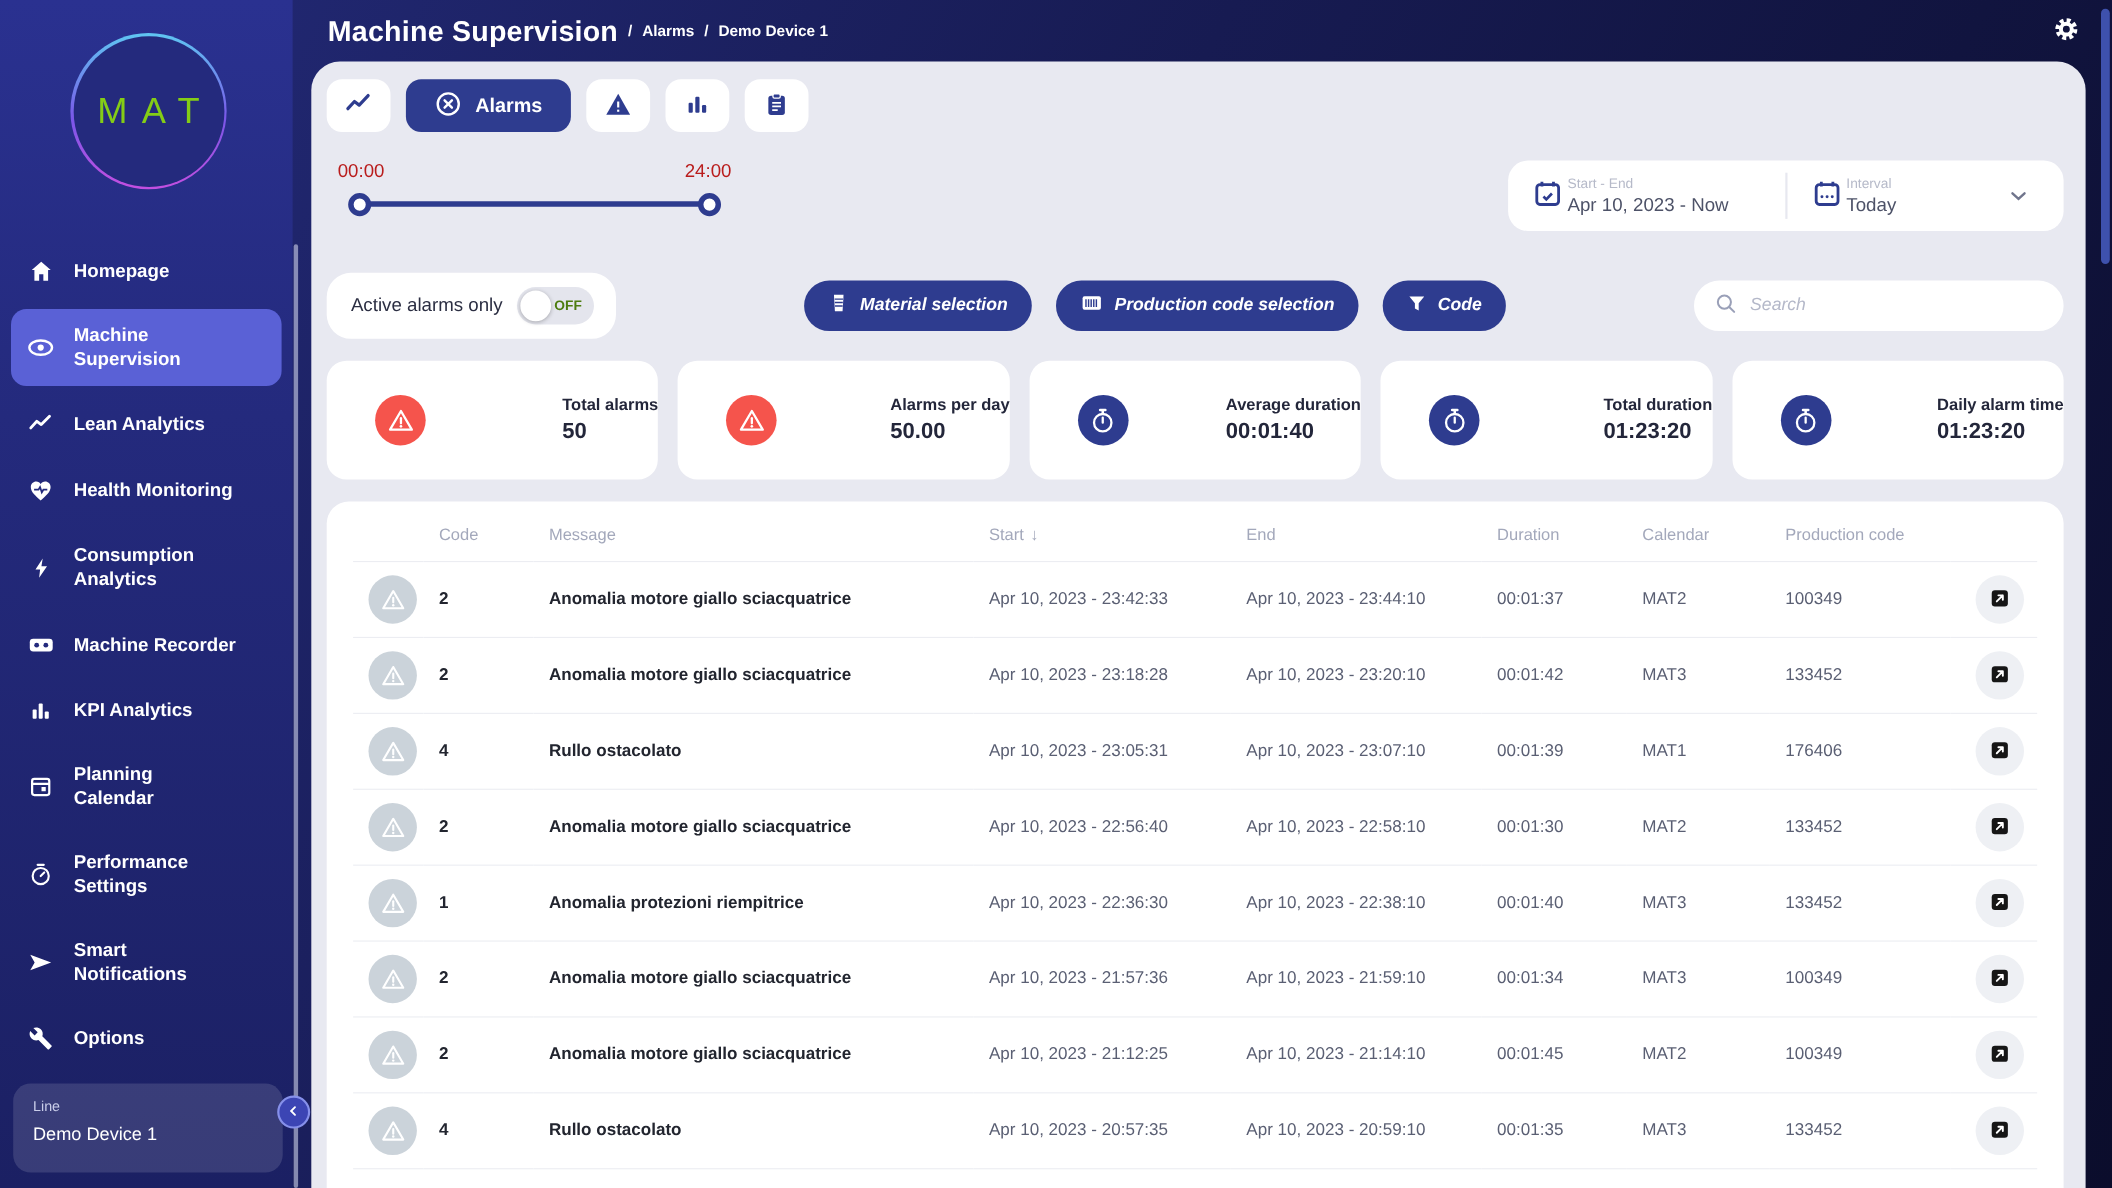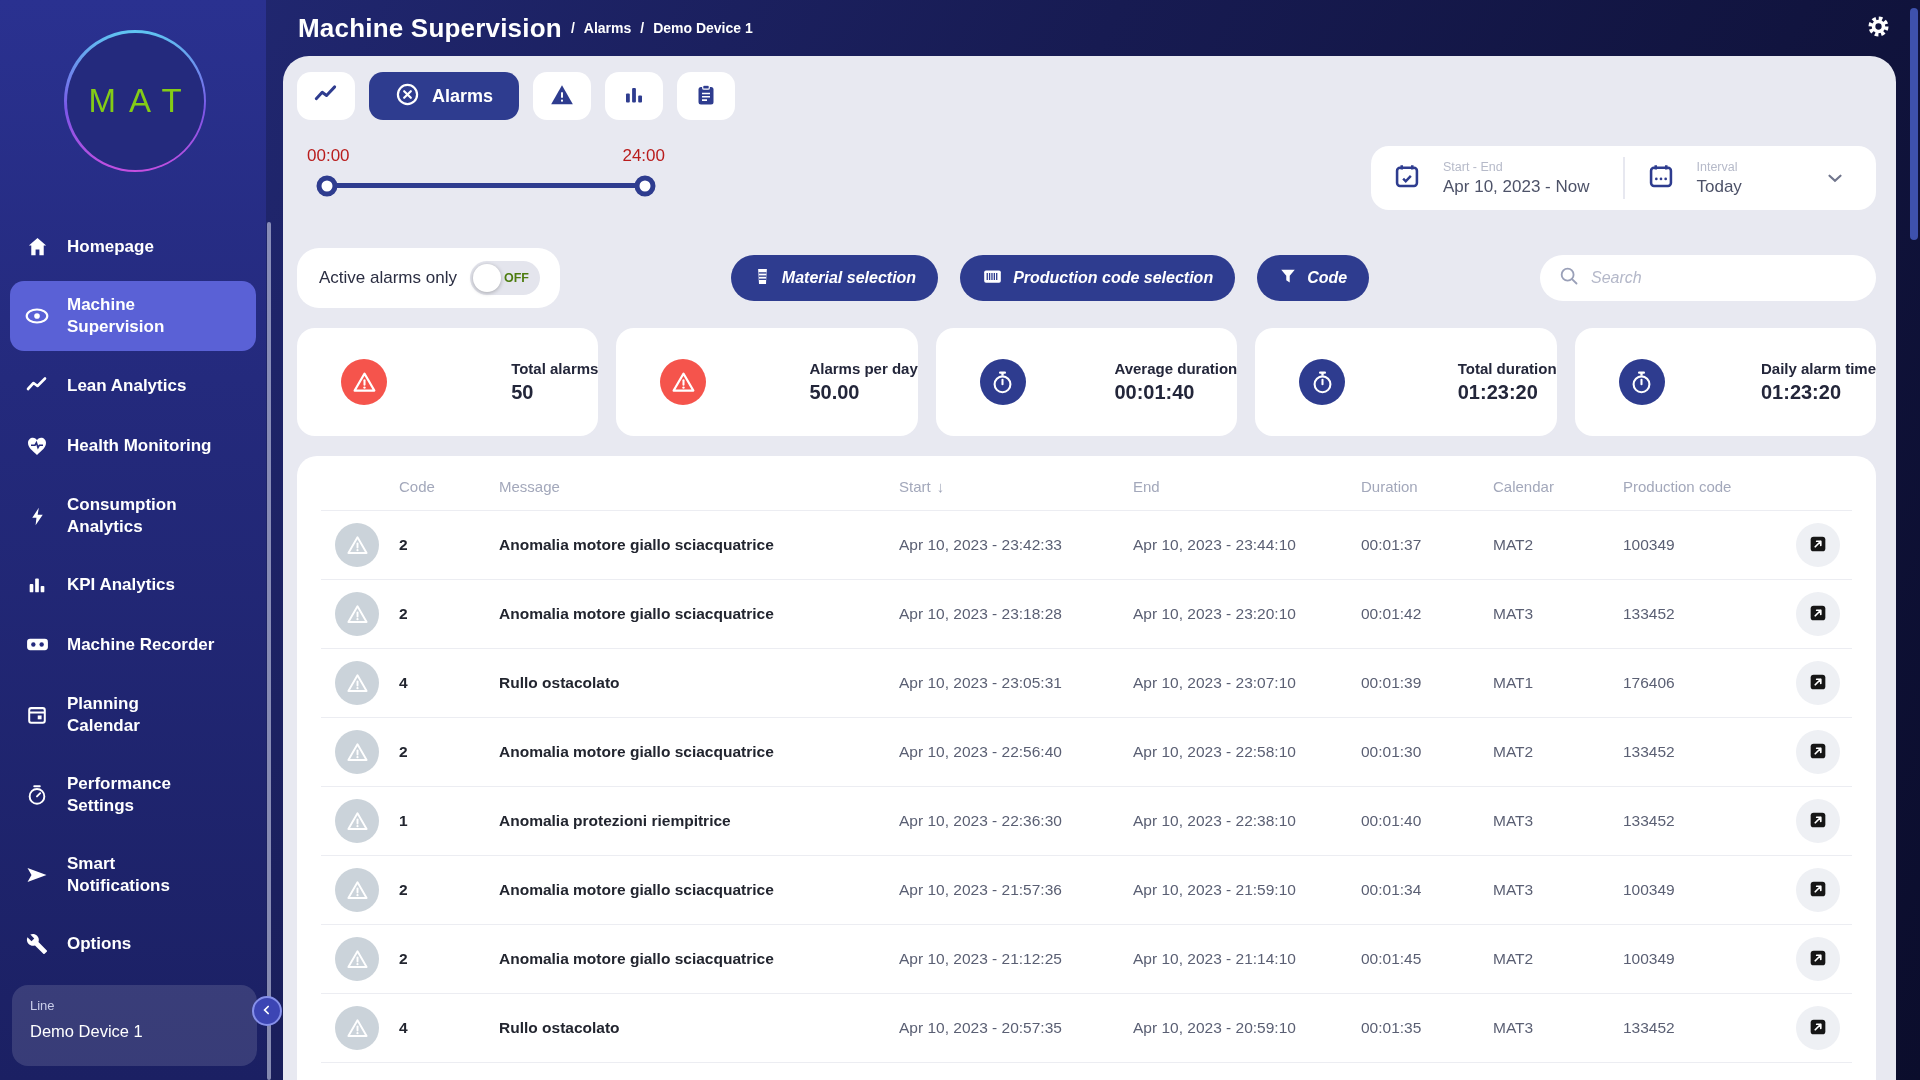--- a/index.html
+++ b/index.html
@@ -55,21 +55,21 @@
   .row2 { display:flex; align-items:flex-start; margin-top:26px; }
   .slider-block { margin-left:30px; width:318px; }
   .slider-labels { display:flex; justify-content:space-between; margin:0 -20px; color:#b91c1c;
                    font-size:17px; }
   .slider-track { position:relative; height:5px; background:#2e3c8f; border-radius:3px; margin-top:17px; }
   .handle { position:absolute; top:50%; transform:translate(-50%,-50%); width:21px; height:21px;
             border-radius:50%; background:#fff; border:5.5px solid #2e3c8f; cursor:pointer; }
   .handle.left { left:0; } .handle.right { left:100%; }
   .date-card { margin-left:auto; width:505px; height:64px; background:#fff; border-radius:18px;
                display:flex; align-items:center; }
-  .date-section { flex:1; display:flex; align-items:center; gap:22px; padding:0 12px 0 22px; cursor:pointer; }
+  .date-section { flex:1; display:flex; align-items:center; gap:4px; padding:0 12px 0 22px; cursor:pointer; }
   .date-divider { width:2px; height:42px; background:#e7e8f0; }
   .fld { display:flex; flex-direction:column; }
   .fld-label { font-size:12.5px; color:#b6bac9; }
   .fld-value { font-size:17px; color:#4d5268; margin-top:3px; }
   .chev { margin-left:auto; margin-right:18px; display:flex; }
 
   
   .filter-row { display:flex; align-items:center; margin-top:38px; }
   .active-card { width:263px; height:60px; background:#fff; border-radius:22px; display:flex;
                  align-items:center; padding:0 12px 0 22px; gap:13px; font-size:17px; color:#2b2e42; }
@@ -179,40 +179,40 @@
               <path d="M13.5 2 L6 13.5 H10.8 L9.8 22 L18 10 H12.2 Z" fill="#fff"></path>
             </svg>
           </span>
           <div class="lbl">
             <div>Consumption</div>
             <div>Analytics</div>
           </div>
         </div>
         <div class="side-item">
           <span class="ic">
+            <svg width="25" height="25" viewBox="0 0 24 24">
+              <rect x="2" y="6.5" width="20" height="11" rx="3" fill="#fff"></rect>
+              <circle cx="8" cy="12" r="2.1" fill="#242a7d"></circle>
+              <circle cx="16" cy="12" r="2.1" fill="#242a7d"></circle>
+            </svg>
+          </span>
+          <div class="lbl">
+            <div>Machine Recorder</div>
+          </div>
+        </div>
+        <div class="side-item">
+          <span class="ic">
             <svg width="22" height="22" viewBox="0 0 24 24">
               <rect x="4" y="11" width="4" height="9" rx="1" fill="#fff"></rect>
               <rect x="10" y="5" width="4" height="15" rx="1" fill="#fff"></rect>
               <rect x="16" y="13" width="4" height="7" rx="1" fill="#fff"></rect>
             </svg>
           </span>
           <div class="lbl">
             <div>KPI Analytics</div>
-          </div>
-        </div>
-        <div class="side-item">
-          <span class="ic">
-            <svg width="25" height="25" viewBox="0 0 24 24">
-              <rect x="2" y="6.5" width="20" height="11" rx="3" fill="#fff"></rect>
-              <circle cx="8" cy="12" r="2.1" fill="#242a7d"></circle>
-              <circle cx="16" cy="12" r="2.1" fill="#242a7d"></circle>
-            </svg>
-          </span>
-          <div class="lbl">
-            <div>Machine Recorder</div>
           </div>
         </div>
         <div class="side-item">
           <span class="ic">
             <svg width="22" height="22" viewBox="0 0 24 24">
               <rect x="3.5" y="4.5" width="17" height="16" rx="2.2" fill="none" stroke="#fff" stroke-width="2.2"></rect>
               <line x1="3.5" y1="9.3" x2="20.5" y2="9.3" stroke="#fff" stroke-width="2.2"></line>
               <rect x="12.8" y="12.5" width="4.2" height="4.2" fill="#fff"></rect>
             </svg>
           </span>

